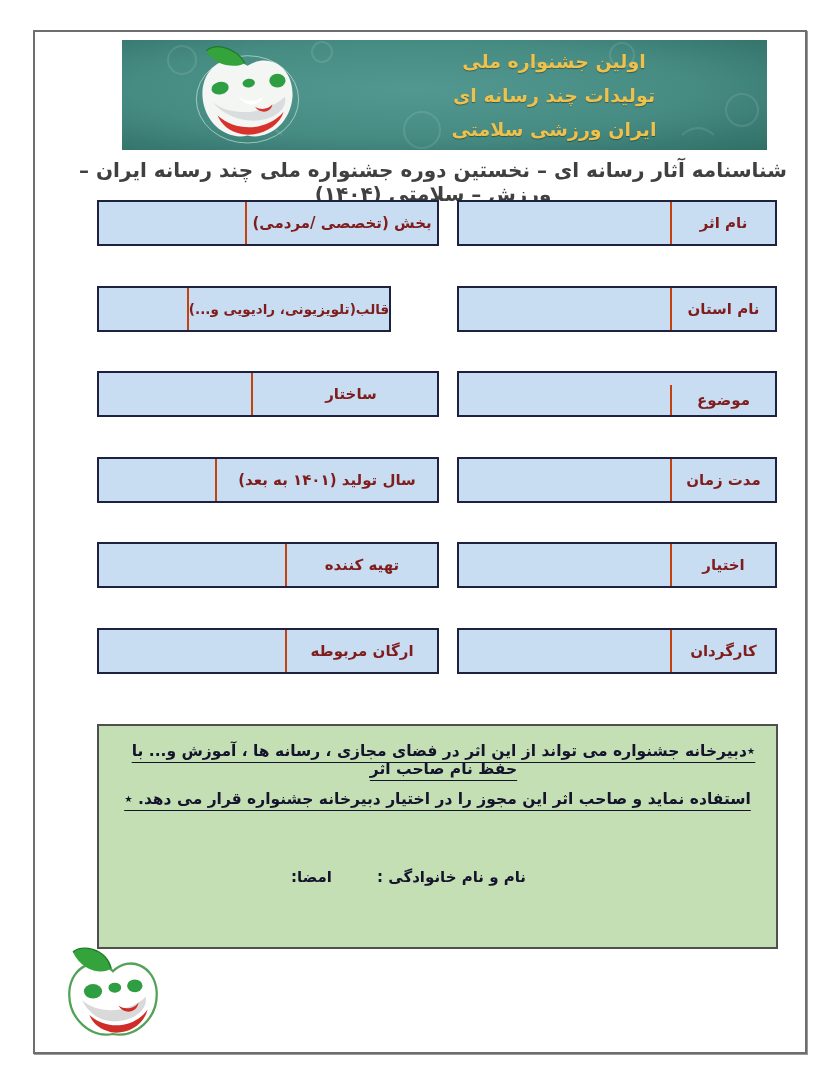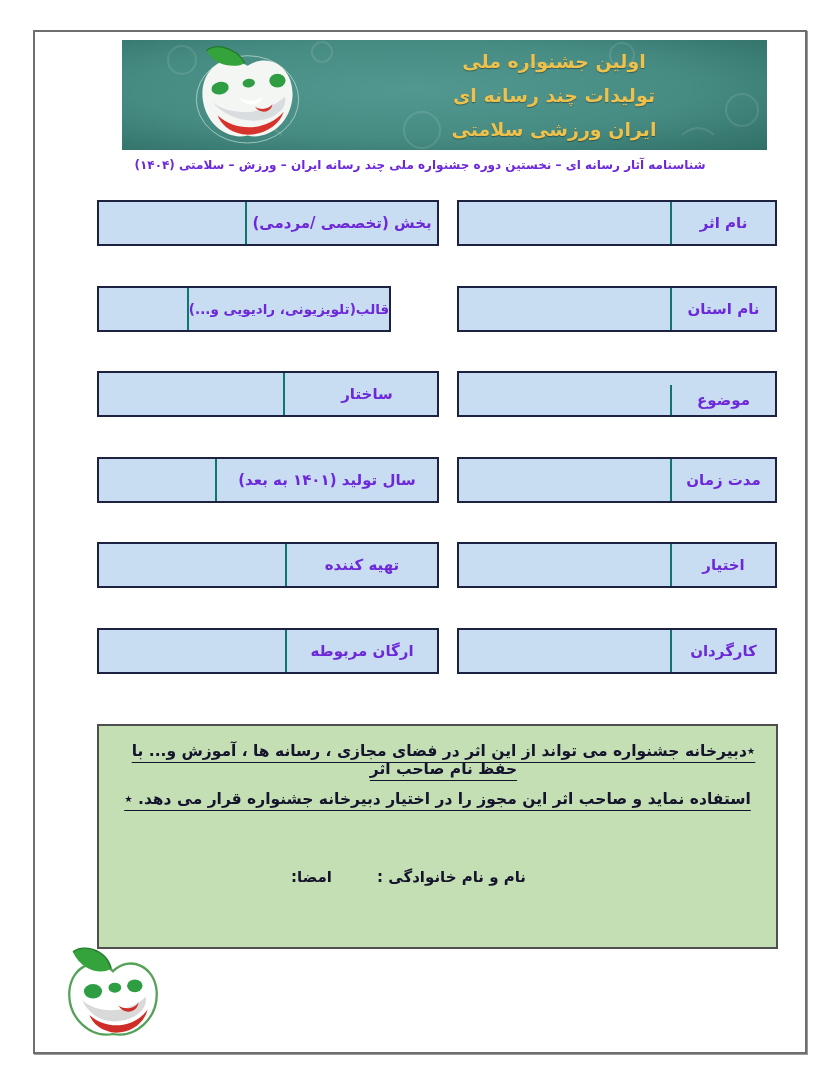--- a/index.html
+++ b/index.html
@@ -14,28 +14,28 @@
     background:radial-gradient(ellipse at 45% 45%, #529890 0%, #478c83 55%, #2f6f66 100%);
     overflow:hidden; }
   .banner-doodles { position:absolute; inset:0; opacity:.10; }
   .banner-logo { position:absolute; left:28px; top:2px; width:195px; height:106px; }
   .banner-text { position:absolute; right:18px; top:4px; width:390px; height:102px;
     direction:rtl; text-align:center; color:#eec04c; font-weight:bold;
     font-size:19px; line-height:34px; letter-spacing:1px;
     text-shadow:0 1px 1px rgba(0,0,0,.35); white-space:nowrap; }
 
   
-  .doc-title { position:absolute; left:0; top:126px; width:100%;
-    direction:rtl; text-align:center; font-weight:bold; font-size:12px; color:#6d28d9; }
+  .doc-title { position:absolute; left:13px; top:126px; width:100%;
+    direction:rtl; text-align:center; font-weight:bold; font-size:20px; color:#404040; }
 
   
   .fbox { position:absolute; height:46px; background:#c9ddf2;
     border:2px solid #1c2240; display:flex; direction:rtl; }
-  .fbox .lbl { border-left:2px solid #0f766e; display:flex; align-items:center;
-    justify-content:center; font-weight:bold; font-size:15px; color:#6d28d9;
+  .fbox .lbl { border-left:2px solid #c2410c; display:flex; align-items:center;
+    justify-content:center; font-weight:bold; font-size:15px; color:#7f1d1d;
     direction:rtl; white-space:nowrap; }
   .fbox .inp { flex:1; }
 
   
   .notice { position:absolute; left:62px; top:692px; width:681px; height:225px;
     background:#c5dfb4; border:2px solid #4f4f4f; }
   .notice-line { position:absolute; width:100%; direction:rtl; text-align:center;
     font-weight:bold; font-size:15.5px; color:#14142c;
     text-decoration:underline; text-underline-offset:6px; }
   .notice-line.l1 { top:16px;padding-left:12px; }
@@ -114,21 +114,21 @@
 
   <div class="fbox" style="left:62px; top:168px; width:342px;">
     <div class="lbl" style="width:192px;">بخش (تخصصی /مردمی)</div>
     <div class="inp"></div>
   </div>
   <div class="fbox" style="left:62px; top:254px; width:294px;">
     <div class="lbl" style="width:202px; font-size:13.5px;">قالب(تلویزیونی، رادیویی و...)</div>
     <div class="inp"></div>
   </div>
   <div class="fbox" style="left:62px; top:339px; width:342px;">
-    <div class="lbl" style="width:154px;padding-left:12px;">ساختار</div>
+    <div class="lbl" style="width:186px;padding-left:12px;">ساختار</div>
     <div class="inp"></div>
   </div>
   <div class="fbox" style="left:62px; top:425px; width:342px;">
     <div class="lbl" style="width:222px;">سال تولید (۱۴۰۱ به بعد)</div>
     <div class="inp"></div>
   </div>
   <div class="fbox" style="left:62px; top:510px; width:342px;">
     <div class="lbl" style="width:152px;">تهیه کننده</div>
     <div class="inp"></div>
   </div>

